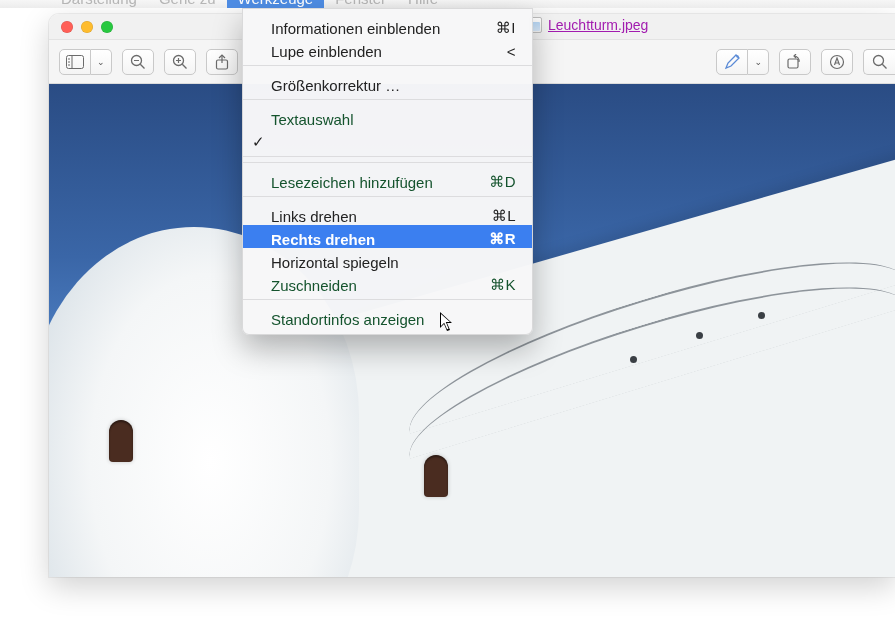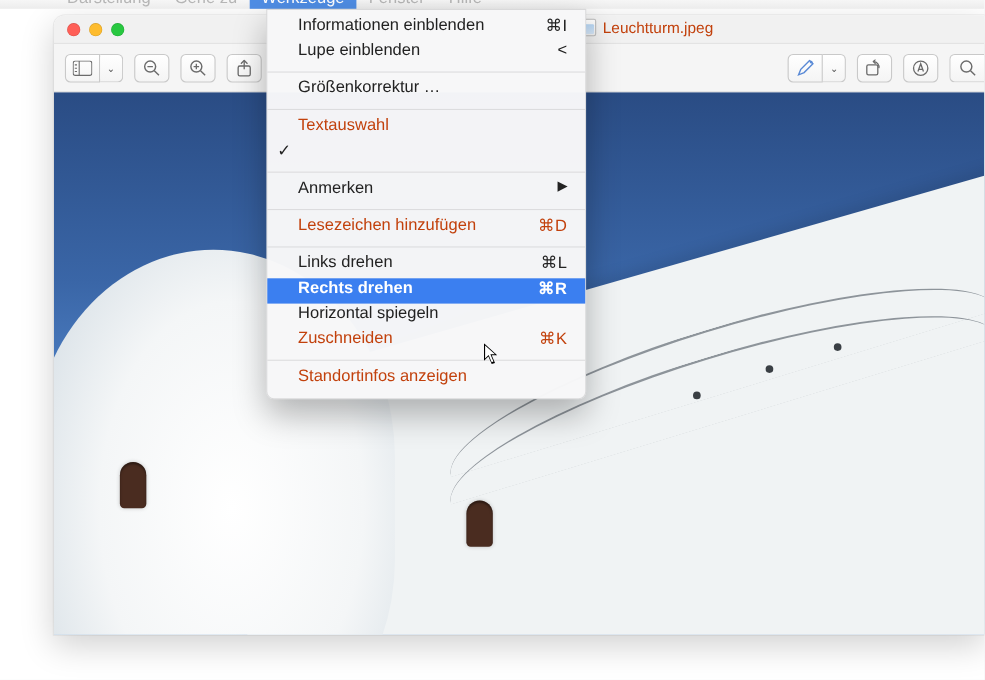--- a/index.html
+++ b/index.html
@@ -65,21 +65,22 @@
     .dot.yellow { background: #febc2e; box-shadow: inset 0 0 0 0.5px rgba(0,0,0,0.15);}
     .dot.green { background: #28c840; box-shadow: inset 0 0 0 0.5px rgba(0,0,0,0.15);}
     .window-title {
       position: absolute;
       left: 480px;
       top: 3px;
       display: flex;
       align-items: center;
       gap: 6px;
       font-size: 14px;
-      color: #c2410c;
+      color: #a21caf;
+      text-decoration: underline;
     }
     .file-icon {
       width: 13px; height: 16px;
       background: linear-gradient(#fff,#f2f2f2);
       border: 1px solid #bdbdbd;
       border-radius: 2px;
       position: relative;
     }
     .file-icon::after{
       content:""; position:absolute; left:1px; top:4px; right:1px; bottom:1px;
@@ -168,26 +169,26 @@
       border: 1px solid rgba(0,0,0,0.12);
       border-radius: 0 0 7px 7px;
       box-shadow: 0 14px 30px rgba(0,0,0,0.28);
       z-index: 50;
       font-size: 15px;
       color:#222;
       padding: 5px 0 6px;
     }
     .menu .row {
       height: 23px;
-      display: flex; align-items: flex-start;
+      display: flex; align-items: flex-end;
       padding: 0 18px 0 28px;
       position: relative;
     }
     .menu .row.highlight { background:#3b7ff0; color:#fff;font-weight:bold; }
-    .menu .row.disabled { color:#c2410c; }
+    .menu .row.disabled { color:#14532d; }
     .menu .sc { position:absolute; right:16px; color:inherit; letter-spacing:0.5px;}
     .menu .check { position:absolute; left:9px; }
     .menu .sub-arrow{ position:absolute; right:16px; font-size:12px;}
     .menu hr { border:0;border-top:1px solid #dcdcde;margin:5px 0; }
 
     .cursor{
       position:absolute; z-index:60;
       left:440px; top:312px;
       width:16px;height:22px;
     }
@@ -317,24 +318,20 @@
       <span>Größenkorrektur …</span>
     </div>
     <hr>
     <div class="row disabled">
       <span>Textauswahl</span>
     </div>
     <div class="row">
       <span class="check">✓</span>
     </div>
     <hr>
-    <div class="row">
-      <span>Anmerken</span>
-      <span class="sub-arrow">▶</span>
-    </div>
     <hr>
     <div class="row disabled">
       <span>Lesezeichen hinzufügen</span>
       <span class="sc">⌘D</span>
     </div>
     <hr>
     <div class="row">
       <span>Links drehen</span>
       <span class="sc">⌘L</span>
     </div>

